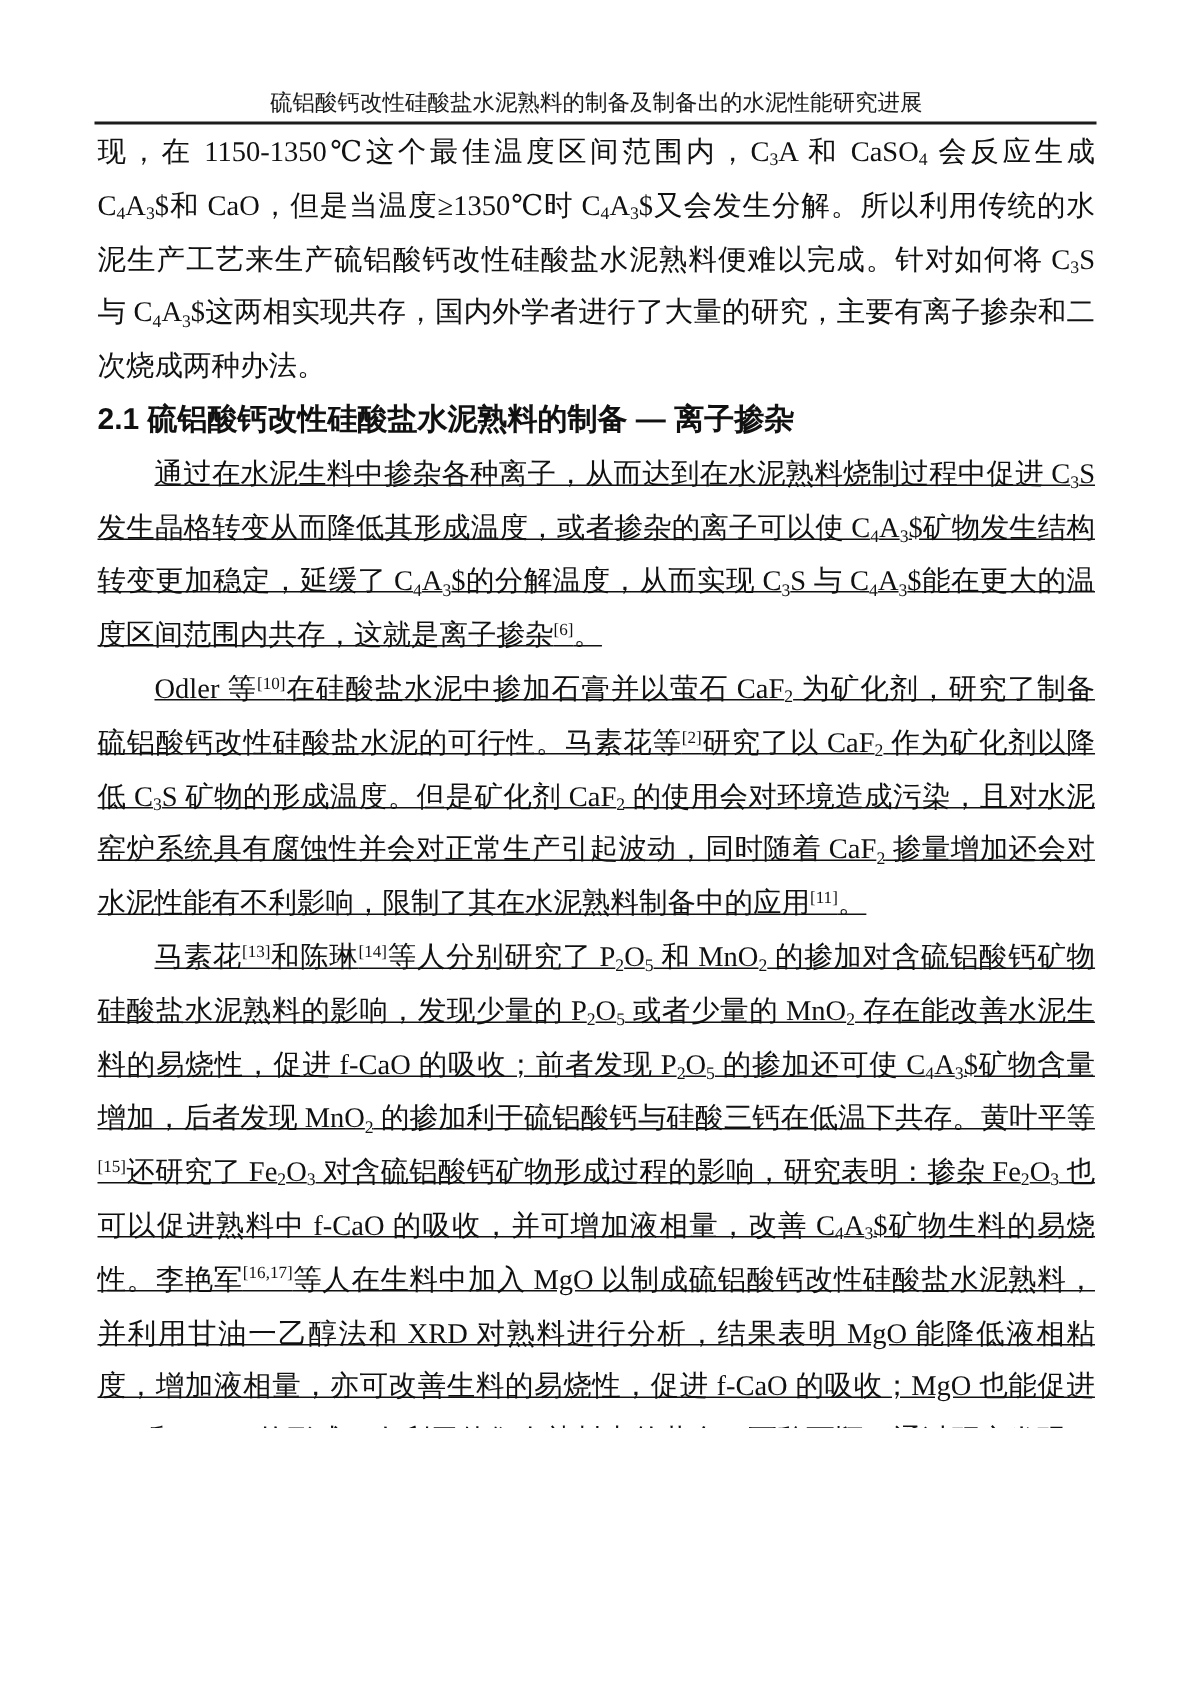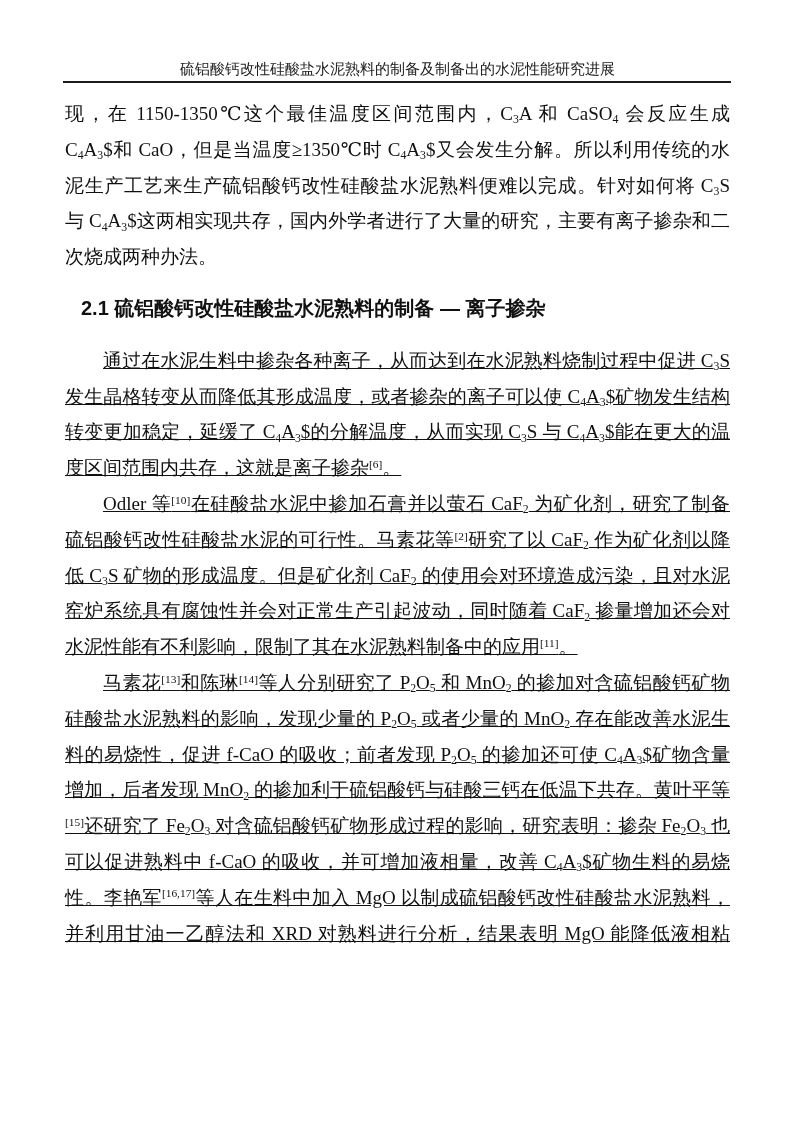--- a/index.html
+++ b/index.html
@@ -14,28 +14,28 @@
   .running-head{
     position:absolute;top:59px;left:65px;width:665px;
     text-align:center;font-size:15px;line-height:20px;color:#1a1a1a;
     white-space:nowrap;
   }
   .head-rule{
     position:absolute;top:81px;left:63px;width:668px;height:0;
     border-top:2px solid #1c1c1c;
   }
   .body-text{
-    position:absolute;top:96px;left:65px;width:665px;
+    position:absolute;top:84px;left:65px;width:665px;
     font-size:19px;line-height:35.8px;
     text-align:justify;text-justify:inter-ideograph;
   }
   .body-text p{margin:0;}
   .para.indent{text-indent:2em;text-decoration:underline;}
   .sec-heading{
-    margin:16px;
+    margin:0;
     font-family:"Liberation Sans","DejaVu Sans",sans-serif;
     font-weight:bold;font-size:20px;line-height:35.8px;
     text-align:left;
   }
   .body-text sub{
     font-size:0.62em;position:relative;top:0.28em;
     vertical-align:baseline;line-height:0;
   }
   .body-text sup{
     font-size:0.60em;position:relative;top:-0.55em;

